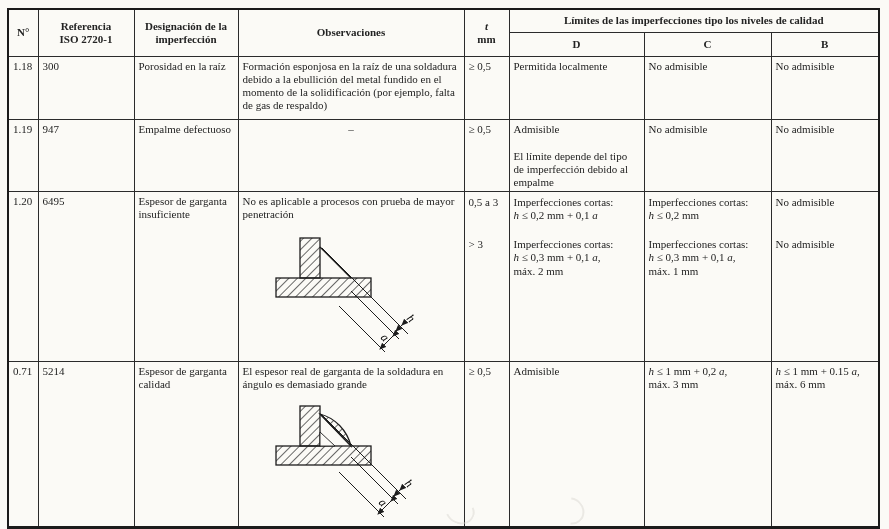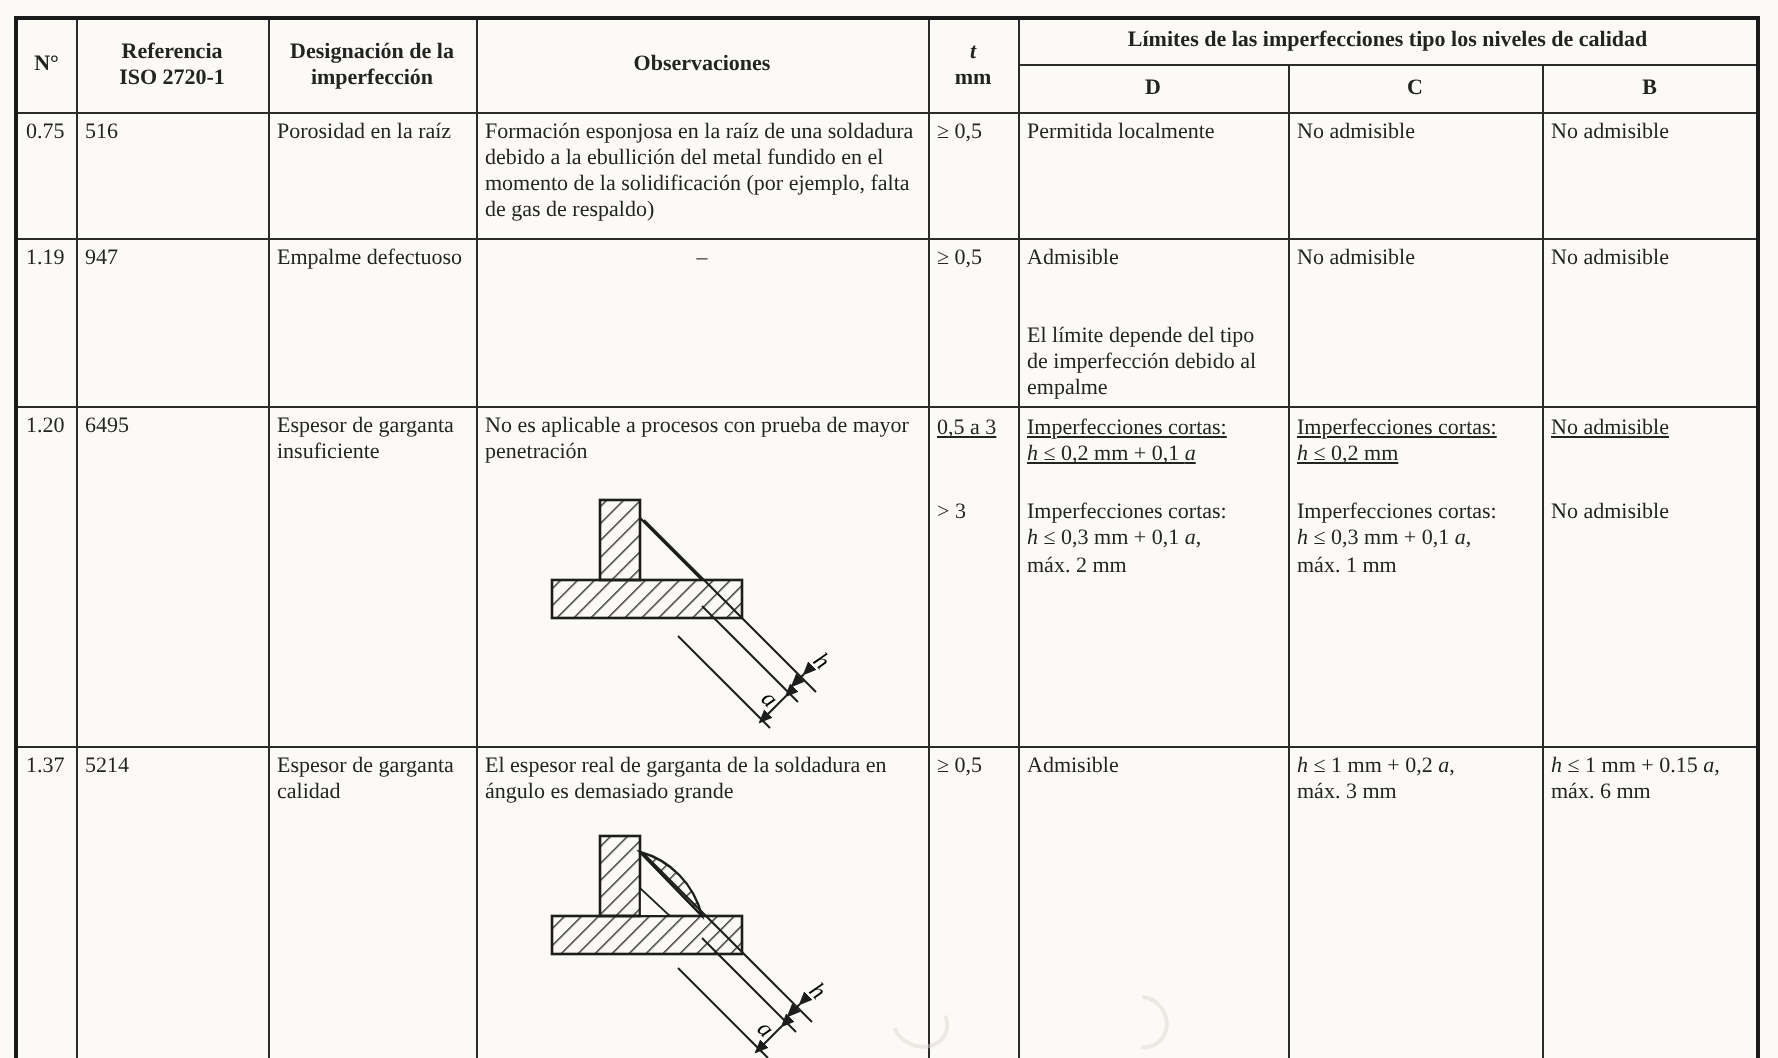--- a/index.html
+++ b/index.html
@@ -21,23 +21,23 @@
     font-size:11px;line-height:1.2;font-weight:normal;
     overflow:hidden;
   }
   th.hdr{
     text-align:center;vertical-align:middle;
     font-weight:bold;font-size:11px;line-height:1.15;padding:1px 2px;
   }
   .t-italic{font-style:italic;font-weight:bold;}
   td.center{text-align:center;}
   td.rel{position:relative;}
-  .g1{position:absolute;top:4px;left:4px;right:3px;text-decoration:underline;}
+  .g1{position:absolute;top:4px;left:4px;right:3px;}
   .g2{position:absolute;top:46px;left:4px;right:3px;}
-  .para2{margin-top:26px;}
+  .para2{margin-top:14px;}
   .diagram{display:block;margin:10px auto 0 auto;}
   .dimlabel{font-style:italic;font-size:12px;font-family:"Liberation Serif",serif;}
   
   .smudge{position:absolute;border:2px solid #d8d6d0;border-radius:50%;opacity:.45;border-top-color:transparent;border-left-color:transparent;}
   #smudge1{left:445px;top:498px;width:26px;height:22px;transform:rotate(25deg);}
   #smudge2{left:558px;top:497px;width:22px;height:24px;transform:rotate(-40deg);}
 </style>
 </head>
 <body>
 
@@ -84,22 +84,22 @@
       </th>
       <th class="hdr">
         <span>C</span>
       </th>
       <th class="hdr">
         <span>B</span>
       </th>
     </tr>
 
     <tr style="height:63px">
-      <td>0.75</td>
-      <td>516</td>
+      <td>1.18</td>
+      <td>300</td>
       <td>Porosidad en la raíz</td>
       <td>Formación esponjosa en la raíz de una soldadura debido a la ebullición del metal fundido en el momento de la solidificación (por ejemplo, falta de gas de respaldo)</td>
       <td>≥ 0,5</td>
       <td>Permitida localmente</td>
       <td>No admisible</td>
       <td>No admisible</td>
     </tr>
 
     <tr style="height:69px">
       <td>1.19</td>
@@ -175,21 +175,21 @@
           <div>máx. 1 mm</div>
         </div>
       </td>
       <td class="rel">
         <div class="g1">No admisible</div>
         <div class="g2">No admisible</div>
       </td>
     </tr>
 
     <tr style="height:158px">
-      <td>1.37</td>
+      <td>0.71</td>
       <td>5214</td>
       <td>Espesor de garganta calidad</td>
       <td>
         <div>El espesor real de garganta de la soldadura en ángulo es demasiado grande</div>
 
         <svg class="diagram" width="152" height="122" viewBox="0 0 152 122">
           <defs>
             <pattern id="d2h" width="6" height="6" patternUnits="userSpaceOnUse" patternTransform="rotate(45)">
               <line x1="0" y1="0" x2="0" y2="6" stroke="#2a2a2a" stroke-width="1.4"></line>
             </pattern>

